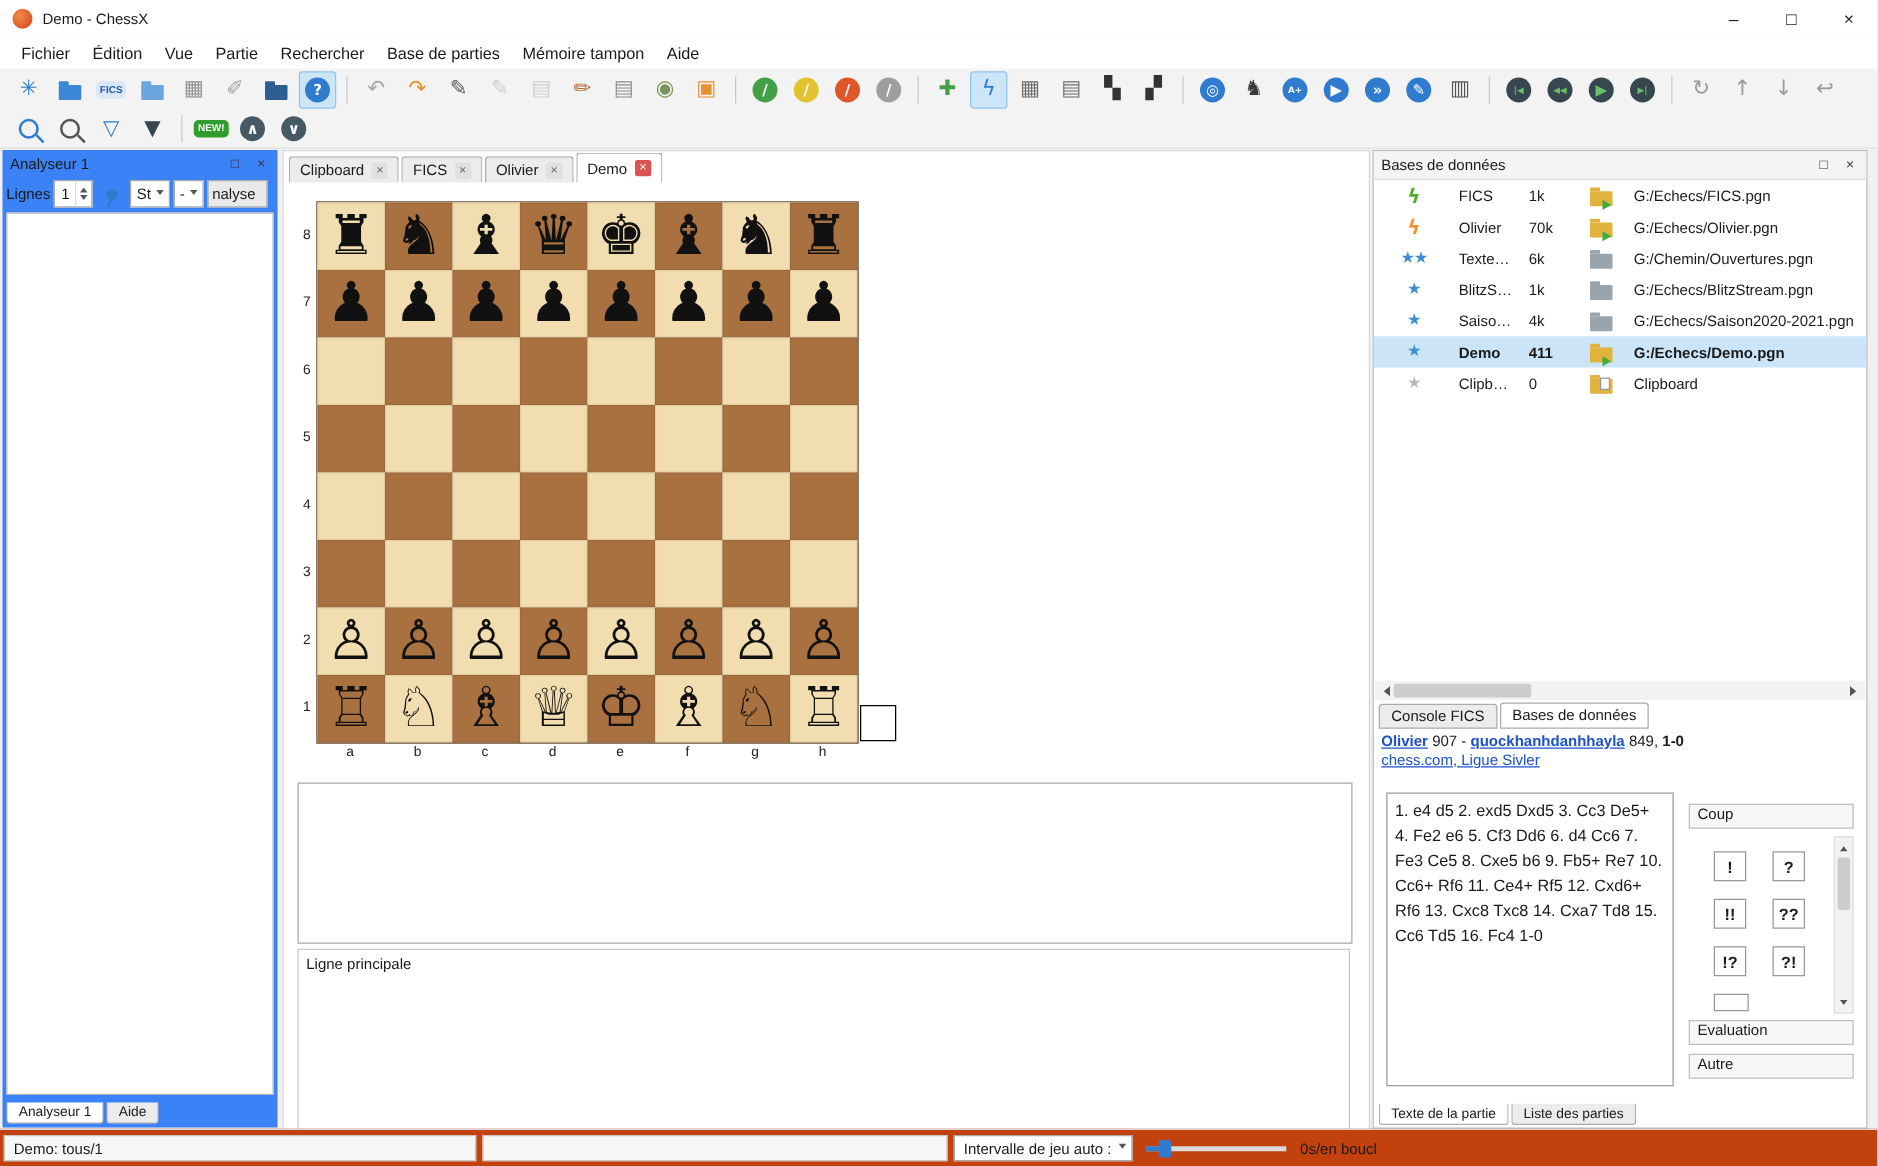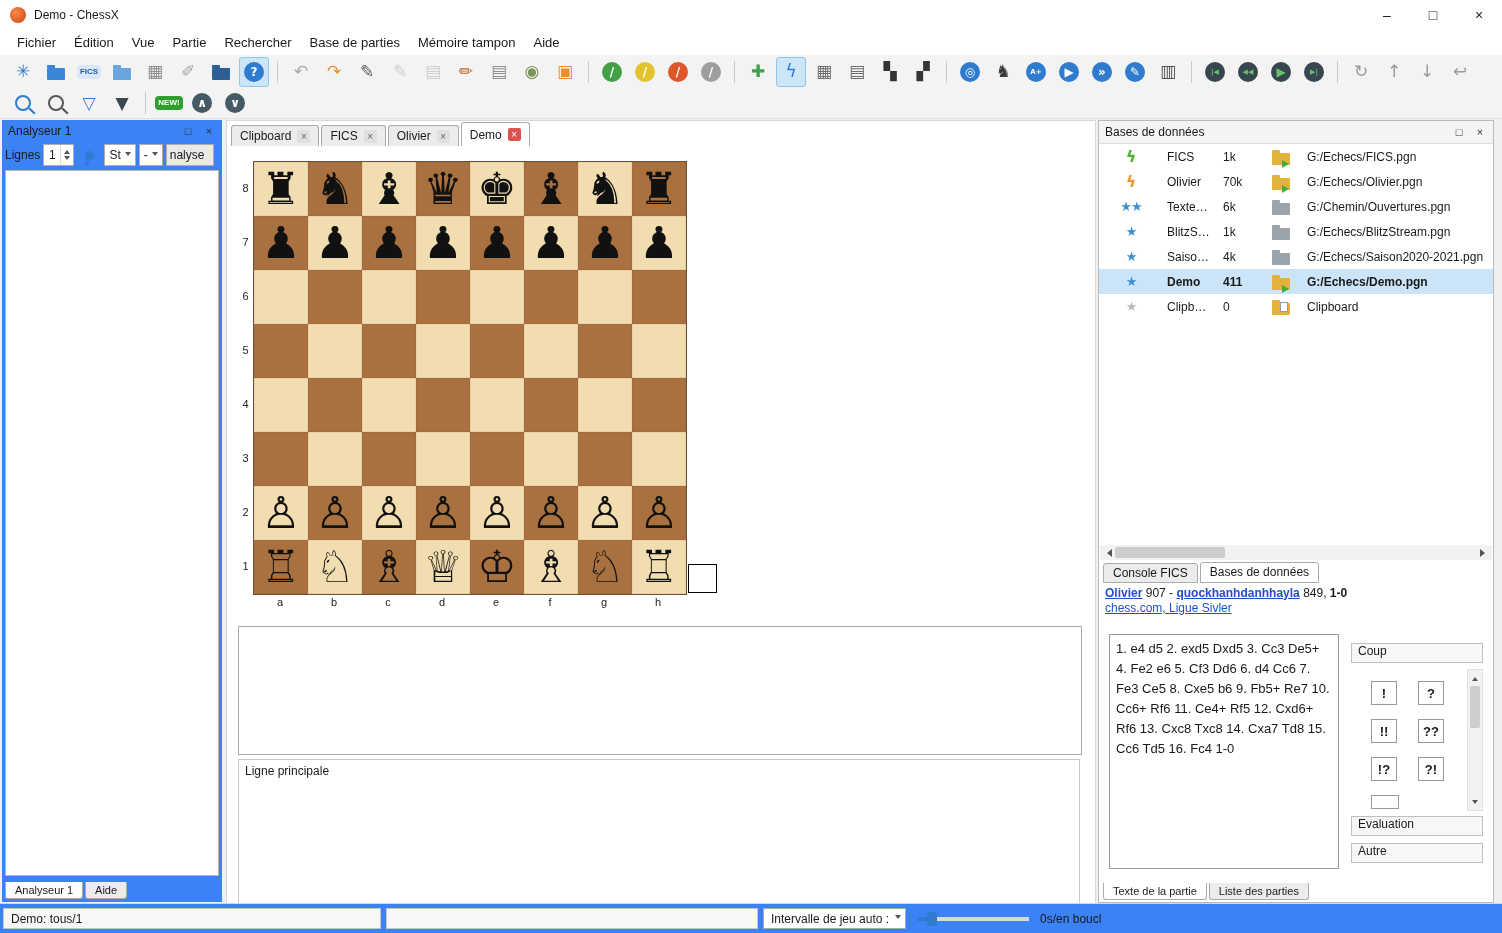--- a/index.html
+++ b/index.html
@@ -106,21 +106,21 @@
   .eval-box{top:695px}
   .autre-box{top:722px}
   .ann-grid{position:absolute;left:272px;top:560px;display:grid;grid-template-columns:26px 26px;column-gap:21px;row-gap:14px}
   .ann-btn{width:26px;height:24px;border:1px solid #999;background:#fdfdfd;font-weight:bold;display:flex;align-items:center;justify-content:center;font-size:13px;box-sizing:border-box}
   .ann-partial{position:absolute;left:272px;top:674px;width:26px;height:12px;border:1px solid #999;background:#fdfdfd;overflow:hidden}
   .vscroll{position:absolute;left:368px;top:548px;width:16px;height:142px;background:#f2f2f2;border:1px solid #e0e0e0;box-sizing:border-box}
   .vs-arrow{position:absolute;left:0;width:14px;height:14px;display:flex;align-items:center;justify-content:center}
   .vs-thumb{position:absolute;left:2px;top:16px;width:10px;height:42px;background:#cdcdcd;border-radius:2px}
   .game-bottom-tabs{position:absolute;bottom:2px;left:4px;display:flex}
   
-  .statusbar{position:absolute;left:0;right:0;bottom:0;height:30px;background:#3b82f6;border-top:1px solid #d7d7d7;display:flex;align-items:center;padding:0 3px;gap:5px;box-sizing:border-box}
+  .statusbar{position:absolute;left:0;right:0;bottom:0;height:30px;background:#c2410c;border-top:1px solid #d7d7d7;display:flex;align-items:center;padding:0 3px;gap:5px;box-sizing:border-box}
   .sb-box{height:21px;border:1px solid #c6c6c6;background:#f7f7f7;display:flex;align-items:center;padding:0 7px;font-size:12px;box-sizing:border-box}
   .sb-combo{height:21px;border:1px solid #a9a9a9;background:#fff;display:flex;align-items:center;gap:6px;padding:0 4px 0 7px;font-size:12px;box-sizing:border-box}
   .sb-slider{width:112px;height:4px;background:#d8d8d8;position:relative;margin:0 6px;flex:0 0 auto}
   .sb-fill{position:absolute;left:0;top:0;height:4px;width:14px;background:#2e7bd0}
   .sb-handle{position:absolute;left:10px;top:-5px;width:10px;height:14px;background:#2e7bd0;border-radius:2px}
   .sb-label{font-size:12px;white-space:nowrap}
 </style>
 </head>
 <body>
 

